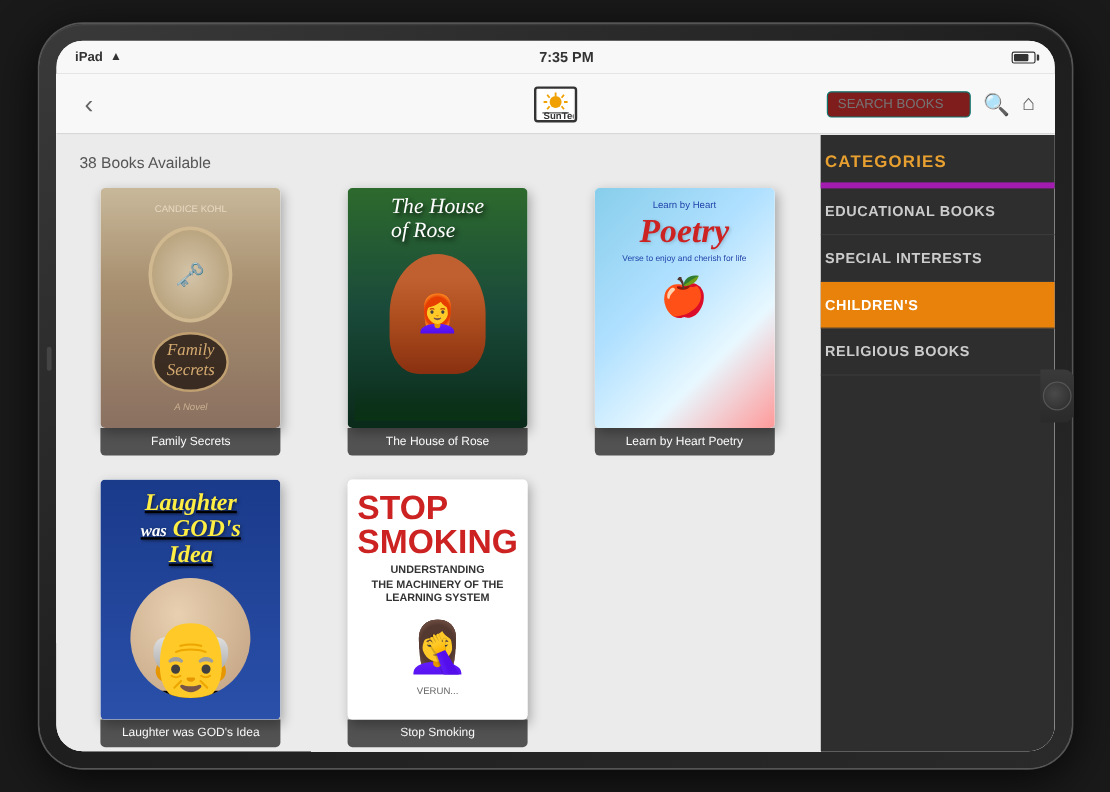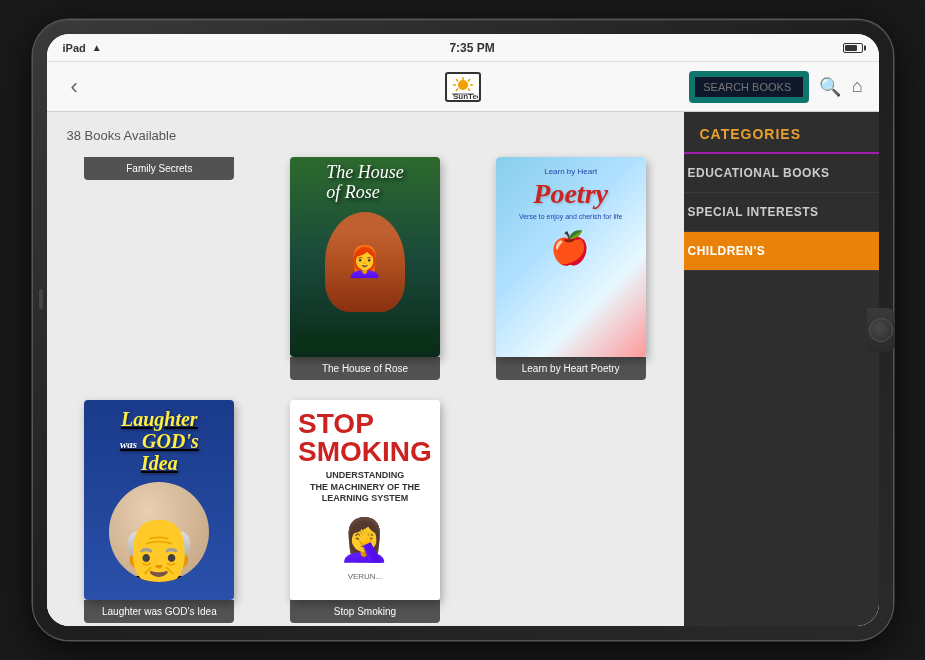--- a/index.html
+++ b/index.html
@@ -157,26 +157,26 @@
       position: relative;
       overflow: hidden;
     }
     .nav-right {
       margin-left: auto;
       display: flex;
       align-items: center;
       gap: 10px;
     }
     .search-box {
-      border: 6px solid #0f766e;
+      border: 1px solid #0f766e;
       border-radius: 4px;
       padding: 4px 8px;
       font-size: 11px;
       width: 120px;
-      background: #0f172a;
+      background: #7f1d1d;
       color: #999;
     }
     .nav-icon {
       color: #666;
       font-size: 18px;
       cursor: pointer;
     }
 
     
     .main-content {
@@ -427,22 +427,22 @@
     
     .sidebar {
       width: 195px;
       background: #2e2e2e;
       flex-shrink: 0;
       display: flex;
       flex-direction: column;
     }
     .sidebar-header {
       background: #2e2e2e;
-      padding: 14px 16px 10px;
-      border-bottom: 2px solid #a21caf;
+      padding: 14px 4px 10px;
+      border-bottom: 5px solid #a21caf;
     }
     .sidebar-title {
       font-size: 14px;
       font-weight: 700;
       color: #e8a030;
       letter-spacing: 1px;
       text-transform: uppercase;
     }
     .sidebar-item {
       padding: 12px 4px;
@@ -525,20 +525,30 @@
     </div>
 
     <div class="main-content">
 
       <div class="book-area">
         <div class="books-count">38 Books Available</div>
 
         <div class="book-grid">
 
           <div class="book-item">
+            <div class="book-cover">
+              <div class="cover-family-secrets" style="width:100%;height:100%;">
+                <div class="author-text">CANDICE KOHL</div>
+                <div class="oval-frame">🗝️</div>
+                <div class="big-title-frame">
+                  <div class="big-title-text">Family<br>Secrets</div>
+                </div>
+                <div style="font-size:8px;color:#c8b090;margin-top:4px;font-style:italic;">A Novel</div>
+              </div>
+            </div>
             <div class="book-label">Family Secrets</div>
           </div>
 
           <div class="book-item">
             <div class="book-cover">
               <div class="cover-house-of-rose" style="width:100%;height:100%;">
                 <div class="house-title">The House<br>of Rose</div>
                 <div class="house-figure">👩‍🦰</div>
                 <div style="width:100%;height:30px;background:linear-gradient(0deg,rgba(10,50,20,1),transparent);"></div>
               </div>
@@ -554,21 +564,21 @@
                 <div class="poetry-desc">Verse to enjoy and cherish for life</div>
                 <div class="poetry-apple">🍎</div>
               </div>
             </div>
             <div class="book-label">Learn by Heart Poetry</div>
           </div>
 
           <div class="book-item">
             <div class="book-cover">
               <div class="cover-laughter" style="width:100%;height:100%;text-decoration:underline;">
-                <div class="laughter-title">Laughter<br><span style="font-size:11px;color:#fff;">was</span> GOD's<br>Idea</div>
+                <div class="laughter-title">Laughter<br><span style="font-size:14px;color:#fff;">was</span> GOD's<br>Idea</div>
                 <div class="laughter-photo">
                   <span style="font-size:64px;line-height:1;">👴</span>
                 </div>
               </div>
             </div>
             <div class="book-label">Laughter was GOD's Idea</div>
           </div>
 
           <div class="book-item">
             <div class="book-cover">
@@ -587,17 +597,18 @@
 
       </div>
 
       <div class="sidebar">
         <div class="sidebar-header">
           <div class="sidebar-title">CATEGORIES</div>
         </div>
         <div class="sidebar-item">EDUCATIONAL BOOKS</div>
         <div class="sidebar-item">SPECIAL INTERESTS</div>
         <div class="sidebar-item active">CHILDREN'S</div>
+        <div class="sidebar-item">RELIGIOUS BOOKS</div>
       </div>
 
     </div>
   </div>
 </div>
 
 </body></html>

